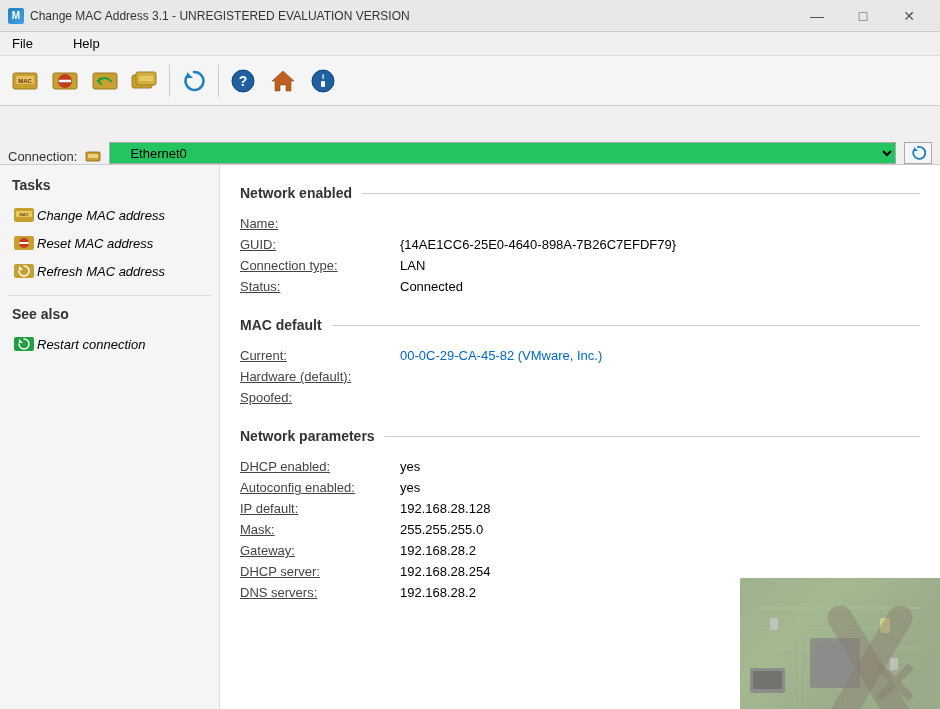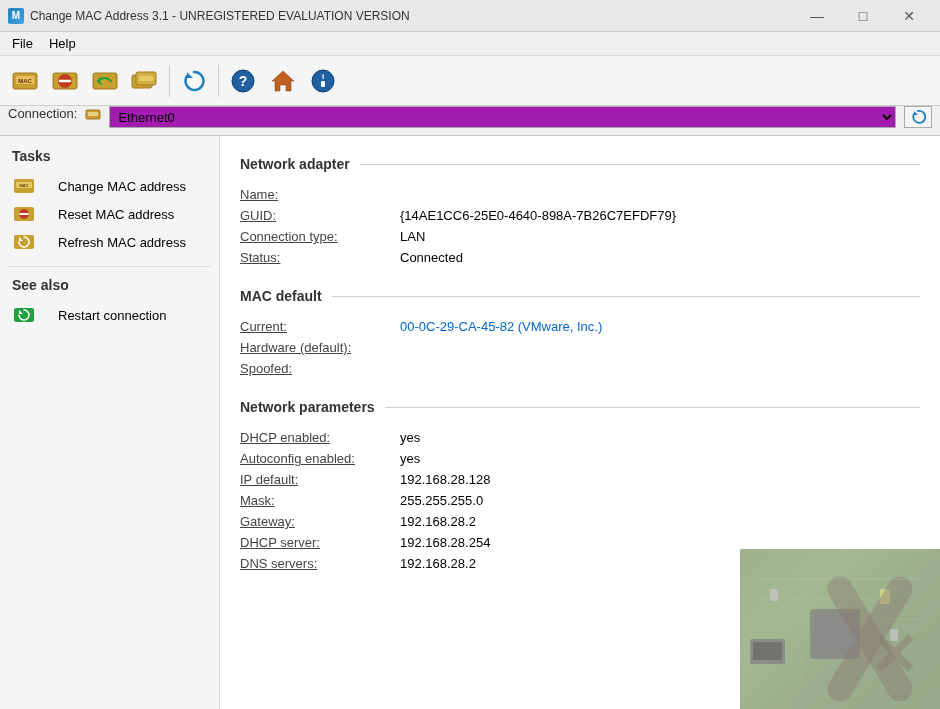--- a/index.html
+++ b/index.html
@@ -33,20 +33,21 @@
     }
 
     
     .menubar {
       background: #f0f0f0;
       height: 24px;
       display: flex;
       align-items: center;
       padding: 0 4px;
       border-bottom: 1px solid #ddd;
+      gap: 24px;
     }
     .menu-item {
       padding: 2px 8px;
       cursor: pointer;
       font-size: 13px;
       color: #000;
     }
 
     
     .toolbar {
@@ -69,33 +70,34 @@
     }
     .toolbar-separator {
       width: 1px; height: 32px; background: #ccc; margin: 0 3px;
     }
 
     
     .connection-bar {
       background: #f0f0f0;
       height: 30px;
       display: flex;
-      align-items: flex-start;
+      align-items: flex-end;
       padding: 0 8px;
       border-bottom: 1px solid #ccc;
       gap: 8px;
+      margin-top: 29px;
     }
     .connection-label { font-size: 13px; color: #333; }
     .connection-select {
       flex: 1;
       height: 22px;
       font-size: 13px;
       border: 1px solid #aaa;
-      background: #a21caf;
-      padding: 0 4px;
+      background: #22c55e;
+      padding: 0 16px;
       cursor: pointer;
     }
     .refresh-btn {
       width: 28px; height: 22px;
       border: 1px solid #aaa;
       background: #f5f5f5;
       cursor: pointer;
       display: flex; align-items: center; justify-content: center;
       font-size: 14px;
     }
@@ -119,23 +121,24 @@
       color: #333;
       margin-bottom: 8px;
       padding-left: 4px;
     }
     .sidebar-item {
       display: flex;
       align-items: center;
       padding: 4px 6px;
       cursor: pointer;
       border-radius: 3px;
-      gap: 24px;
+      gap: 3px;
       color: #000;
       font-size: 13px;
+      font-style: italic;
     }
     .sidebar-icon {
       width: 20px; height: 20px;
       display: flex; align-items: center; justify-content: center;
       font-size: 14px;
     }
     .sidebar-divider {
       height: 1px; background: #ddd; margin: 10px 0;
     }
 
@@ -369,21 +372,21 @@
           <polygon points="5,2 5,6 9,6" fill="white"></polygon>
         </svg>
       </div>
       <span>Restart connection</span>
     </div>
   </div>
 
   <div class="content">
 
     <div class="section-header">
-      <span class="section-title">Network adapter</span>
+      <span class="section-title">Network enabled</span>
       <div class="section-line"></div>
     </div>
 
     <div class="info-table">
       <div class="info-row">
         <span class="info-label">Name:</span>
       </div>
       <div class="info-row">
         <span class="info-label">GUID:</span>
         <span class="info-value">{14AE1CC6-25E0-4640-898A-7B26C7EFDF79}</span>

